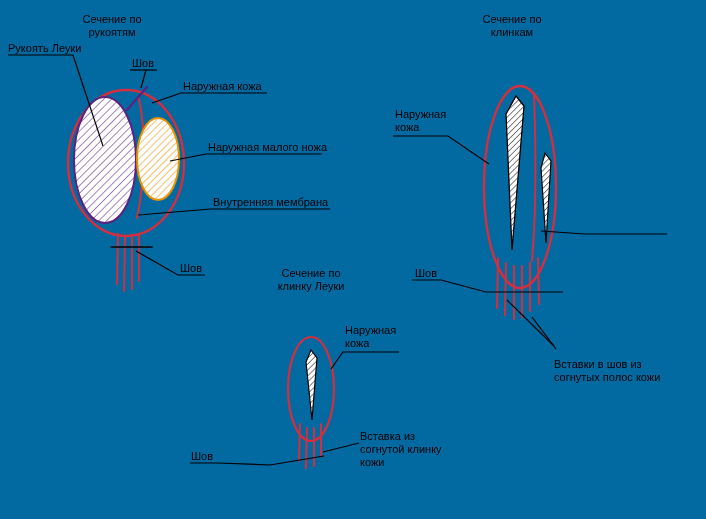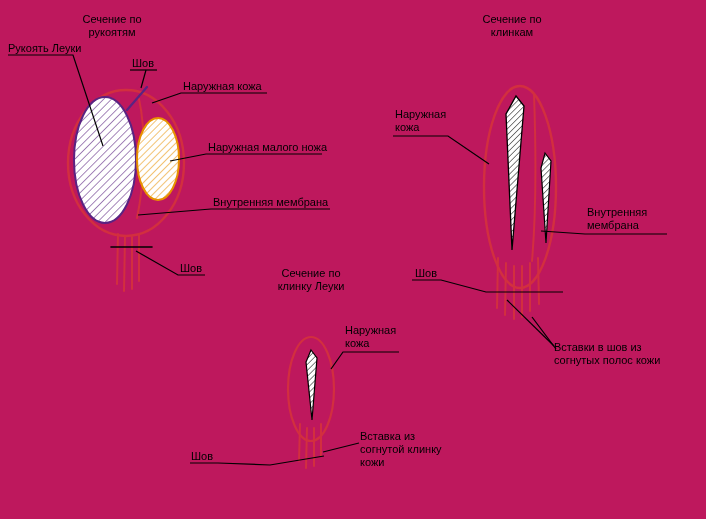--- a/index.html
+++ b/index.html
@@ -1,21 +1,21 @@
 <!DOCTYPE html>
 <html><head>
 <meta charset="utf-8">
 <style>
   html, body { margin: 0; padding: 0; background: #ffffff; }
   body { font-family: "Liberation Sans", sans-serif; }
   #canvas {
     position: relative;
     width: 706px;
     height: 519px;
-    background: #be185d;
+    background: #0369a1;
     overflow: hidden;
   }
   #diagram-svg { position: absolute; left: 0; top: 0; }
   .lbl {
     position: absolute;
     font-size: 11px;
     line-height: 13px;
     color: #000;
     white-space: pre-line;
   }
@@ -111,24 +111,22 @@
 
   <div class="lbl" style="left:8px; top:42px;">Рукоять Леуки</div>
   <div class="lbl" style="left:132px; top:57px;">Шов</div>
   <div class="lbl" style="left:183px; top:80px;">Наружная кожа</div>
   <div class="lbl" style="left:208px; top:141px;">Наружная малого ножа</div>
   <div class="lbl" style="left:213px; top:196px;">Внутренняя мембрана</div>
   <div class="lbl" style="left:180px; top:262px;">Шов</div>
 
   <div class="lbl" style="left:395px; top:108px;">Наружная
 кожа</div>
-  <div class="lbl" style="left:587px; top:206px;">Внутренняя
-мембрана</div>
   <div class="lbl" style="left:415px; top:267px;">Шов</div>
-  <div class="lbl" style="left:554px; top:341px;">Вставки в шов из
+  <div class="lbl" style="left:554px; top:358px;">Вставки в шов из
 согнутых полос кожи</div>
 
   <div class="lbl" style="left:345px; top:324px;">Наружная
 кожа</div>
   <div class="lbl" style="left:191px; top:450px;">Шов</div>
   <div class="lbl" style="left:360px; top:430px;">Вставка из
 согнутой клинку
 кожи</div>
 
 </div>

